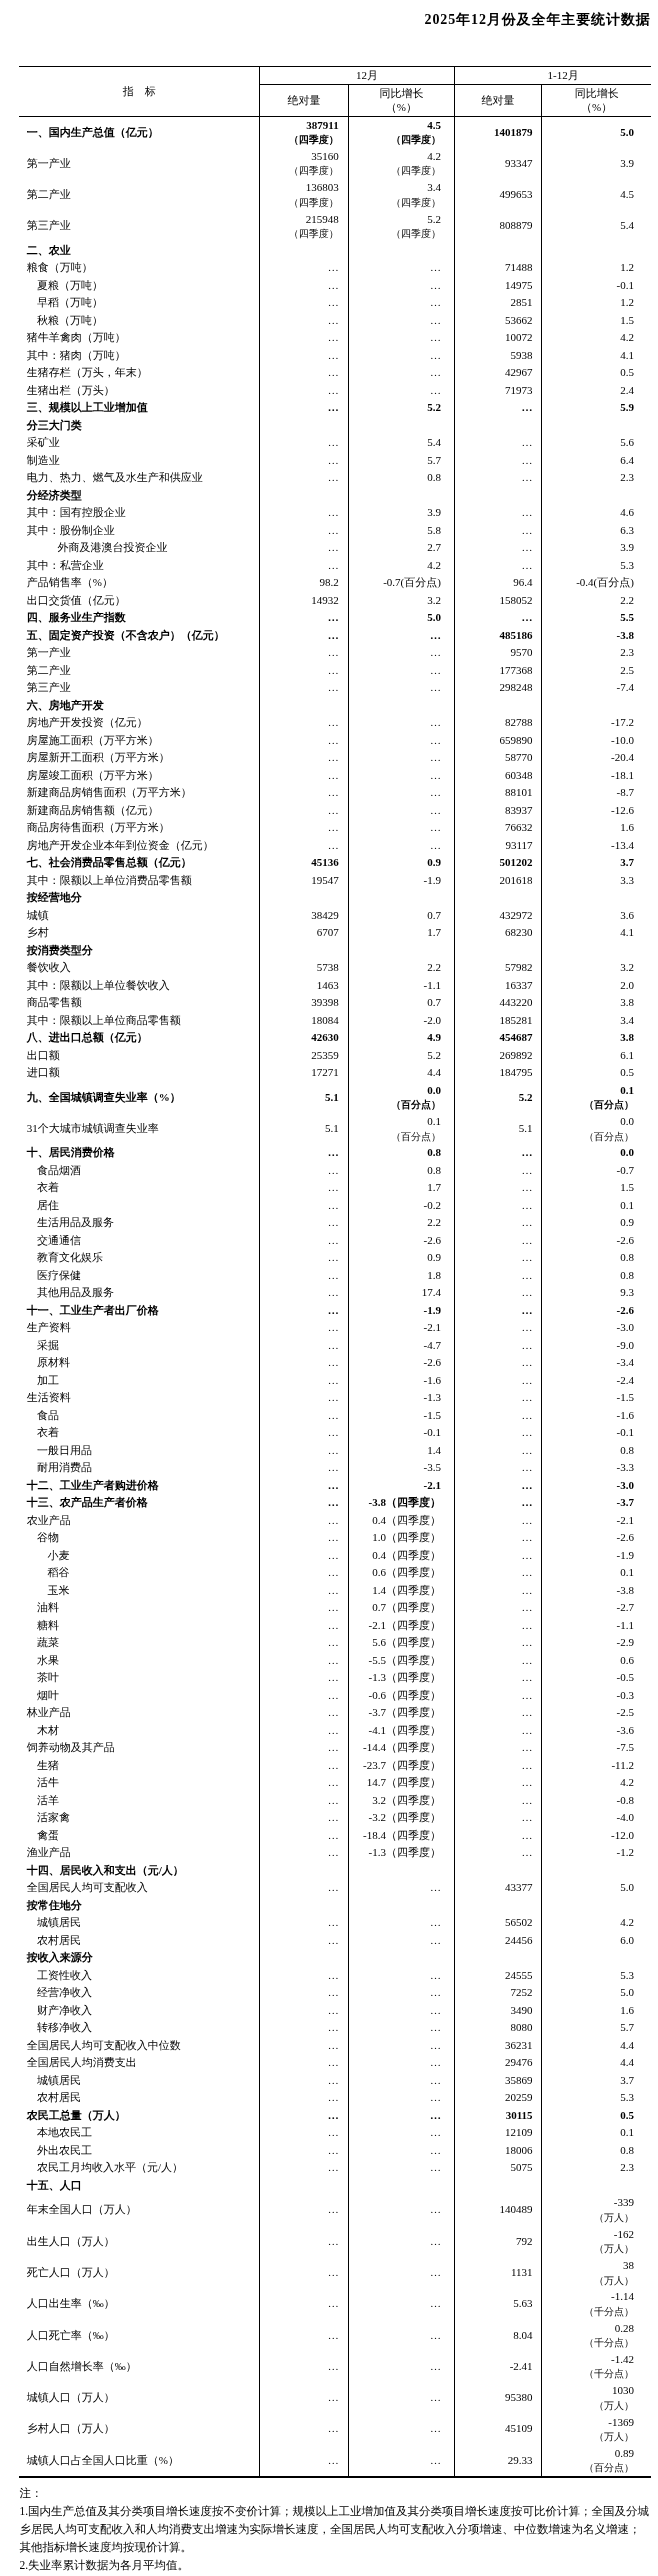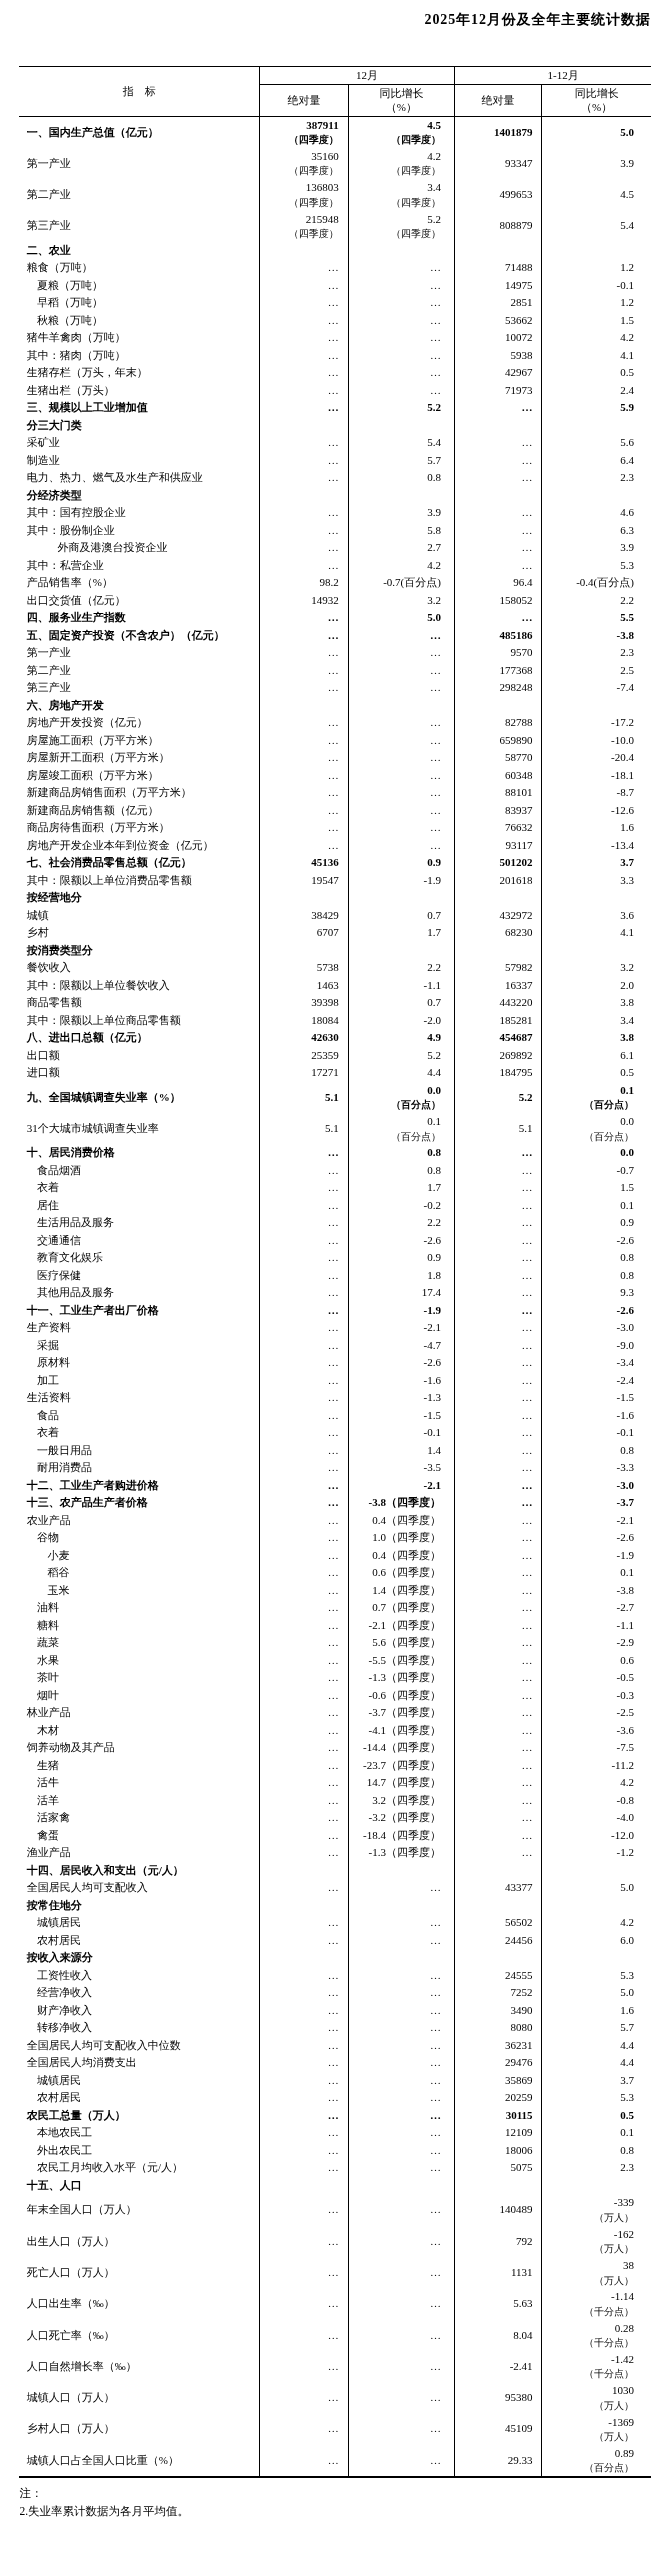--- a/index.html
+++ b/index.html
@@ -913,16 +913,17 @@
           <td class="val c2 bR">…</td>
           <td class="val c3 bR">…</td>
           <td class="val c4 bR">29.33</td>
           <td class="val c5">0.89<span class="sub">（百分点）</span></td>
         </tr>
       </tbody>
   </table>
 
   <div class="notes">
     <div class="note-line">注：</div>
+  <div class="note-line">1.国内生产总值及其分类项目增长速度按不变价计算；规模以上工业增加值及其分类项目增长速度按可比价计算；全国及分城乡居民人均可支配收入和人均消费支出增速为实际增长速度，全国居民人均可支配收入分项增速、中位数增速为名义增速；其他指标增长速度均按现价计算。</div>
       <div class="note-line">2.失业率累计数据为各月平均值。</div>
     </div>
 </div>
 
 
 </body></html>

